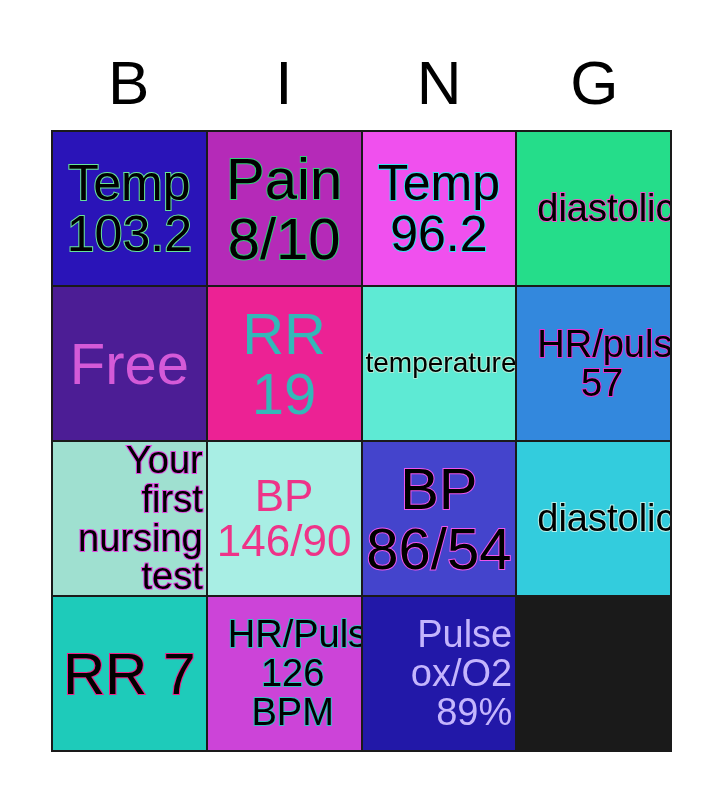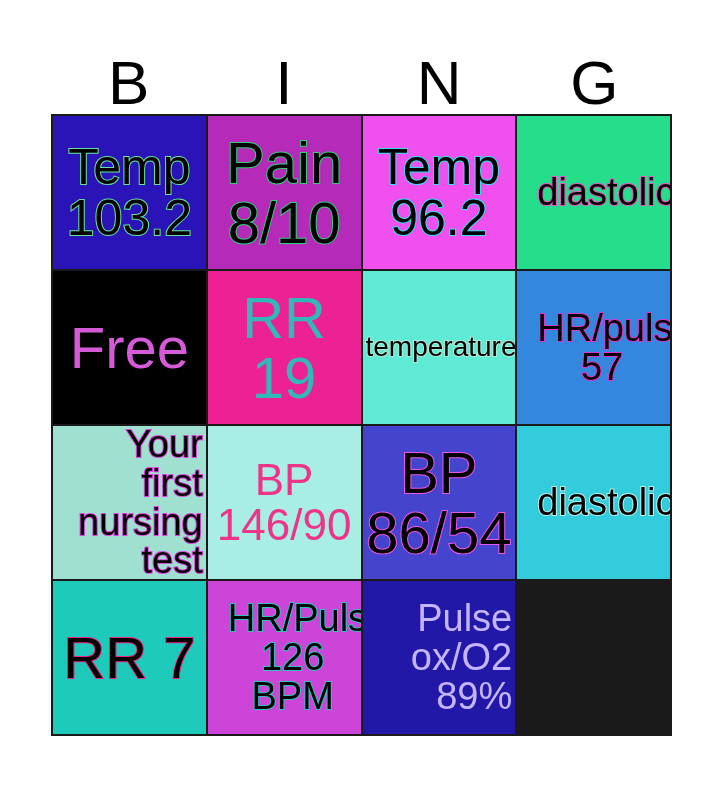--- a/index.html
+++ b/index.html
@@ -40,21 +40,21 @@
     font-weight: normal;
     color: #000000;
     font-family: "Liberation Sans", sans-serif;
     letter-spacing: 0;
   }
 
   
   #grid {
     position: absolute;
     left: 51px;
-    top: 114px;
+    top: 130px;
     width: 621px;
     height: 622px;
     display: grid;
     grid-template-columns: repeat(4, 1fr);
     grid-template-rows: repeat(4, 1fr);
     background: #1a1a1a;
     gap: 2px;
     border: 2px solid #1a1a1a;
     box-sizing: border-box;
   }
@@ -108,21 +108,21 @@
         <span class="cell-text sz-xxl" style="color: rgb(0, 0, 0); -webkit-text-stroke: 2px rgb(51, 204, 119); paint-order: stroke;">Pain
 8/10</span>
       </div>
       <div class="cell" style="background: rgb(240, 80, 238);">
         <span class="cell-text sz-xl" style="color: rgb(0, 0, 0); -webkit-text-stroke: 2px rgb(51, 224, 238); paint-order: stroke;">Temp
 96.2</span>
       </div>
       <div class="cell" style="background: rgb(37, 221, 138);">
         <span class="cell-text sz-md" style="color: rgb(0, 0, 0); -webkit-text-stroke: 2px rgb(240, 80, 200); paint-order: stroke;">diastolic</span>
       </div>
-      <div class="cell" style="background: #000000;">
+      <div class="cell" style="background: #4c1d95;">
         <span class="cell-text sz-xxl" style="color: rgb(212, 90, 216);">Free</span>
       </div>
       <div class="cell" style="background: rgb(236, 34, 148);">
         <span class="cell-text sz-xxl" style="color: rgb(51, 184, 184);">RR
 19</span>
       </div>
       <div class="cell" style="background: #5eead4;">
         <span class="cell-text sz-xs" style="color: rgb(0, 0, 0); -webkit-text-stroke: 2px rgb(176, 234, 214); paint-order: stroke;">temperature</span>
       </div>
       <div class="cell" style="background: rgb(51, 136, 221);">

